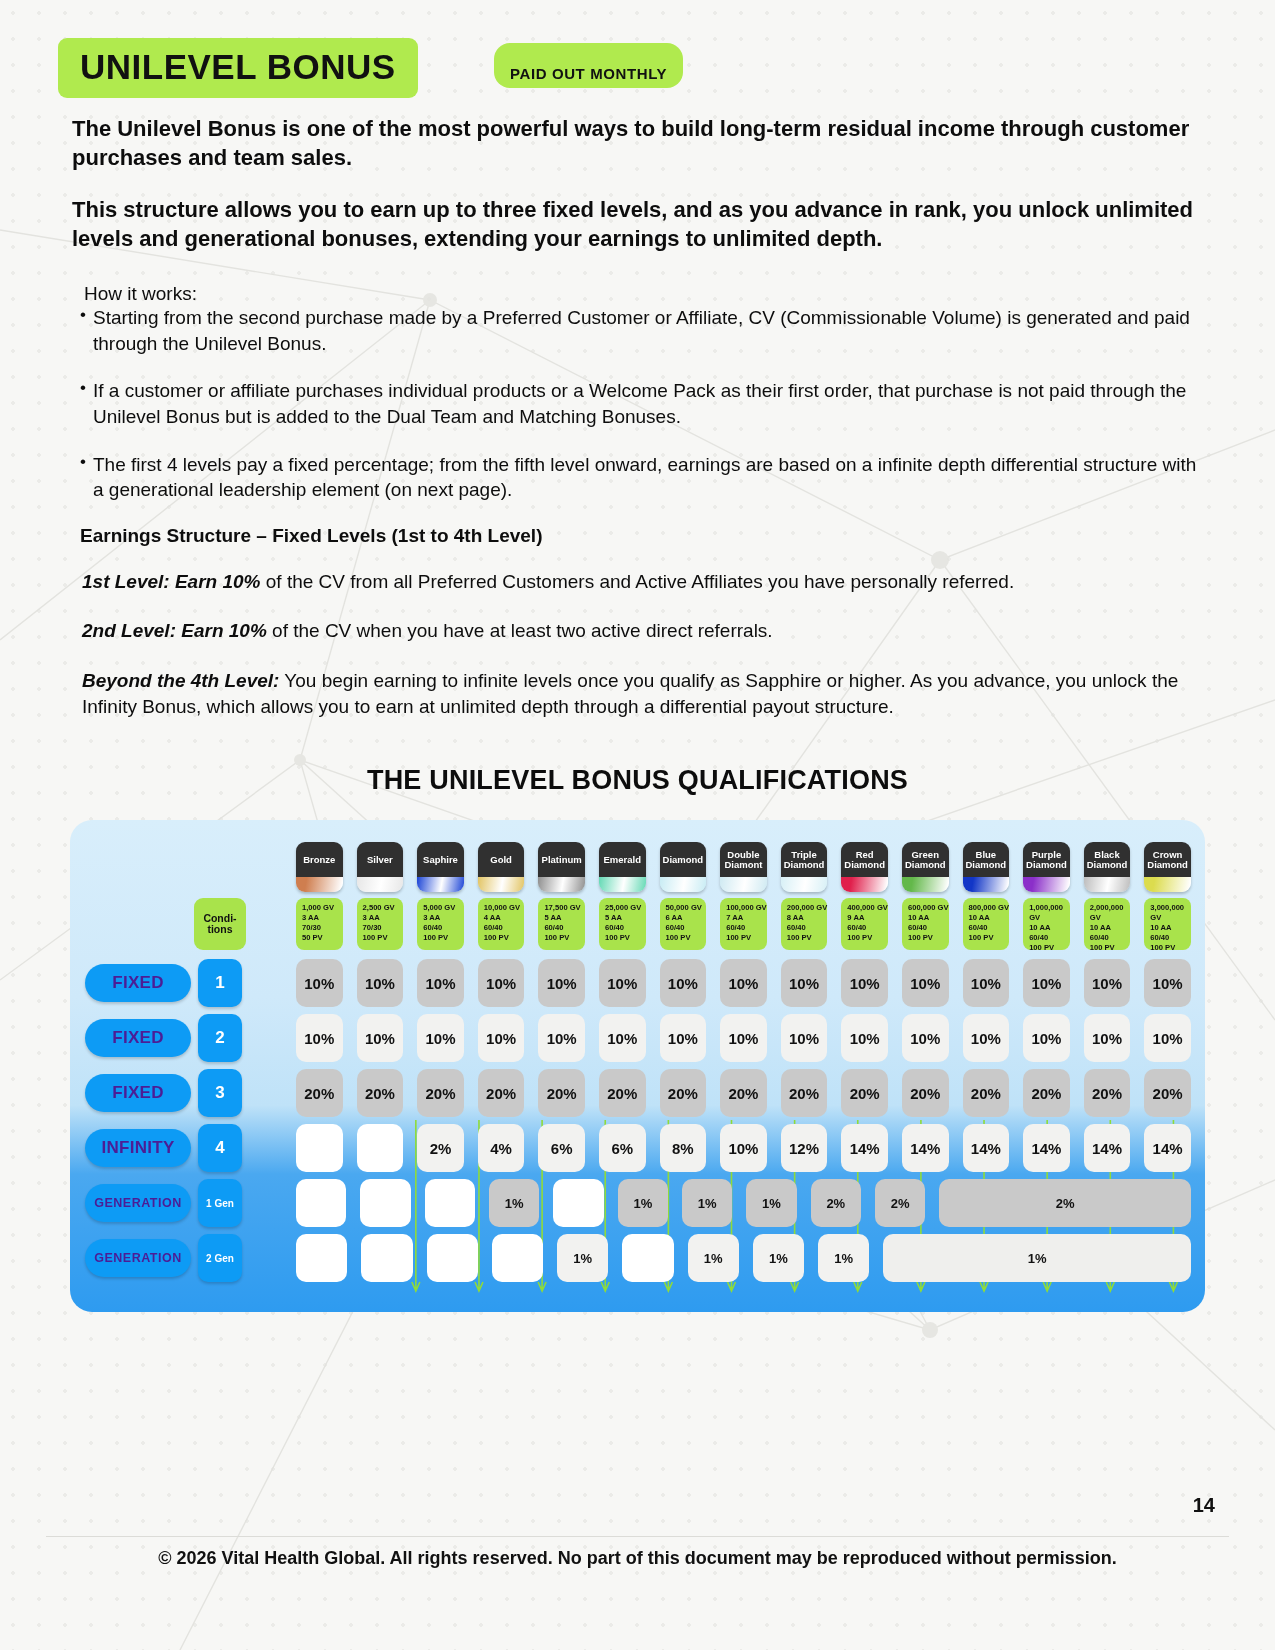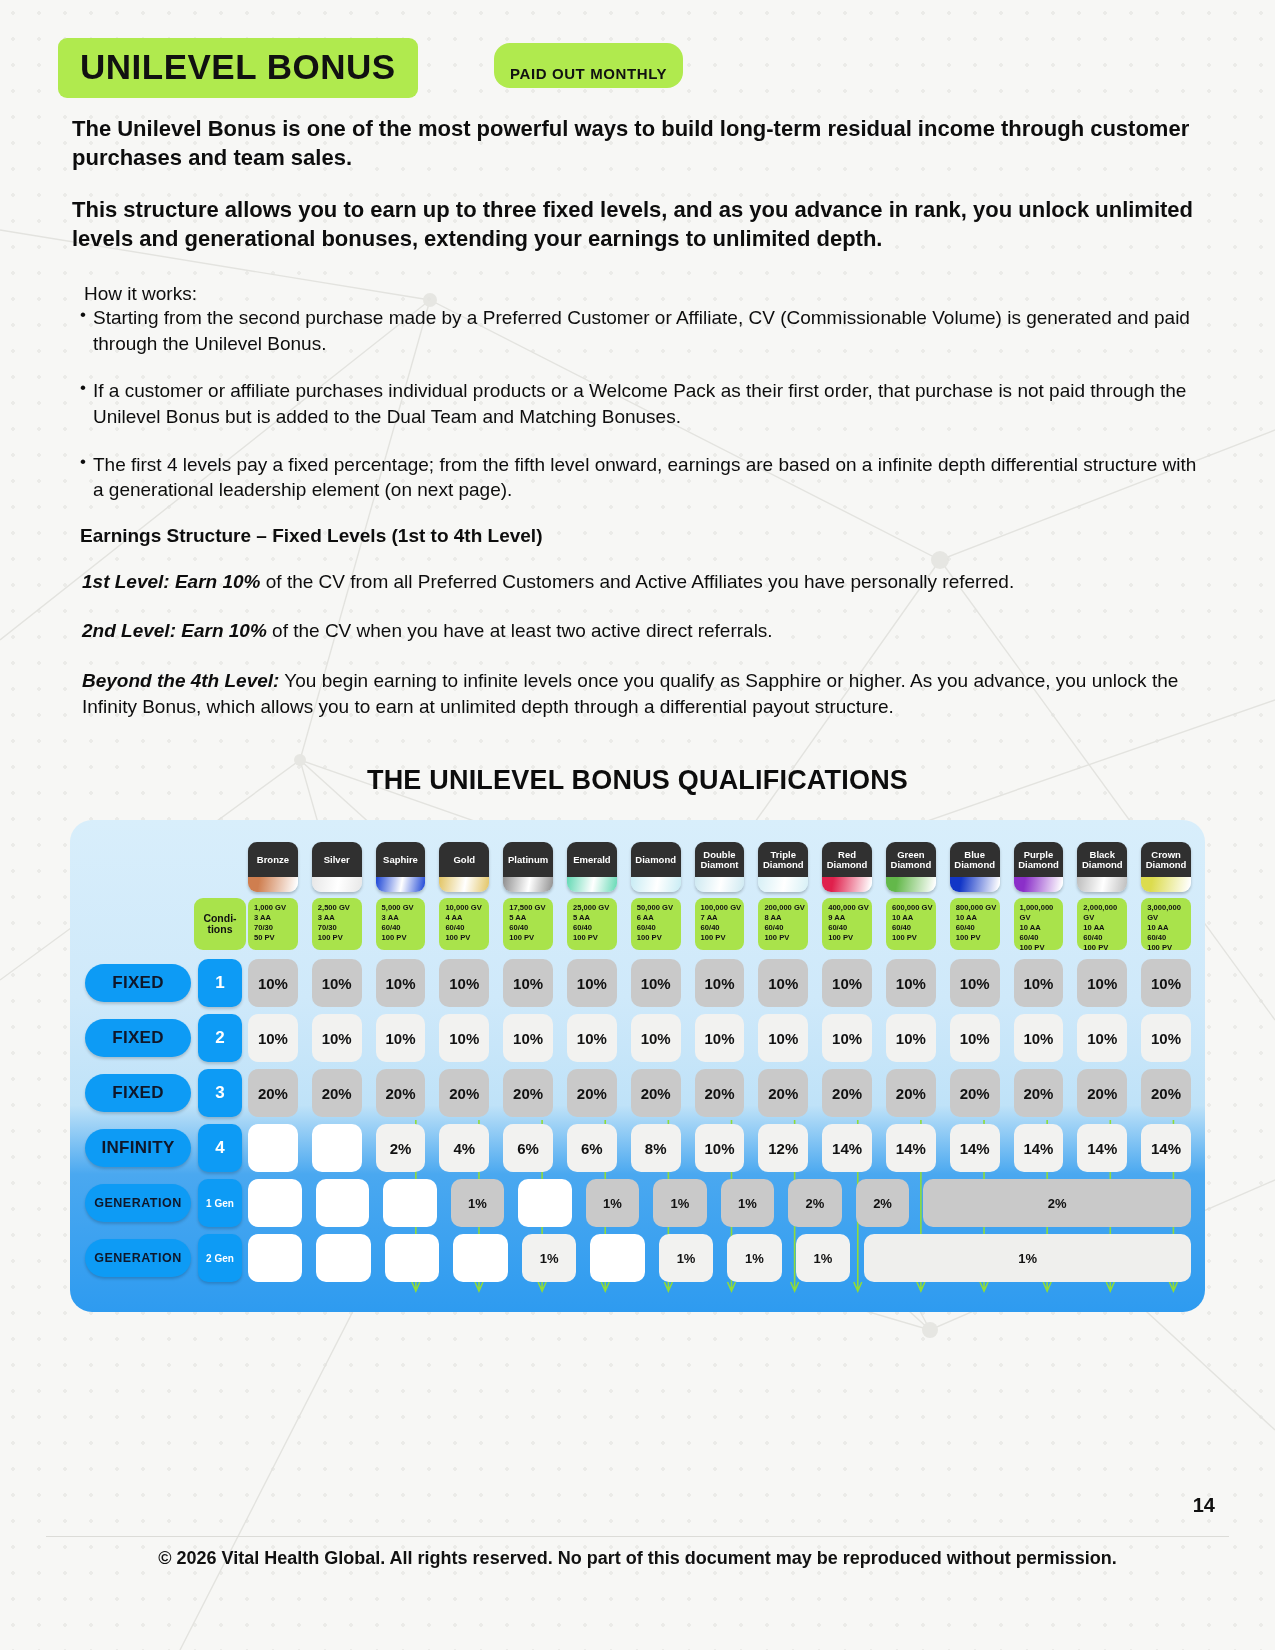--- a/index.html
+++ b/index.html
@@ -65,21 +65,21 @@
     margin:24px 70px 0 70px;
     background:linear-gradient(180deg,#d8eefb 0%,#cfe9fa 36%,#bfe2f8 58%,#4aa8f0 72%,#2e9bf0 100%);
     border-radius:22px;
     padding:22px 14px 24px 14px;
     height:492px;
   }
   .grid { display:flex; flex-direction:column; gap:0; position:relative; z-index:3;}
   .row { display:flex; align-items:center; }
   .lbl-col { width:108px; flex:0 0 108px; display:flex; justify-content:center; }
   .num-col { width:56px; flex:0 0 56px; display:flex; justify-content:center; }
-  .cells { display:flex; flex:1 1 auto; gap:14px; }
+  .cells { display:flex; flex:1 1 auto; gap:14px;margin-left:48px; }
   .cell { flex:1 1 0; min-width:0; }
 
   
   .rank-row { margin-bottom:6px; }
   .rank {
     height:50px; border-radius:9px; overflow:hidden;
     display:flex; flex-direction:column;
     box-shadow:0 2px 3px rgba(0,0,0,.22);
   }
   .rank .nm {
@@ -98,21 +98,21 @@
   }
   .cond {
     background:#a9e34b; border-radius:8px; height:52px;
     padding:5px 0 0 6px; color:#111;
     font-size:7.6px; line-height:1.3; font-weight:bold;
   }
 
   
   .lv-row { margin-bottom:7px; }
   .pill {
-    background:#0d9bf5; color:#0f172a; border-radius:19px;
+    background:#0d9bf5; color:#4c1d95; border-radius:19px;
     height:38px; width:106px;
     display:flex; align-items:center; justify-content:center;
     font-size:17px; font-weight:bold; letter-spacing:.3px;
     box-shadow:0 2px 3px rgba(0,0,0,.18);
   }
   .pill.sm { font-size:12.5px; letter-spacing:.5px; }
   .numbox {
     background:#0d9bf5; color:#fff; border-radius:10px;
     height:48px; width:44px;
     display:flex; align-items:center; justify-content:center;

